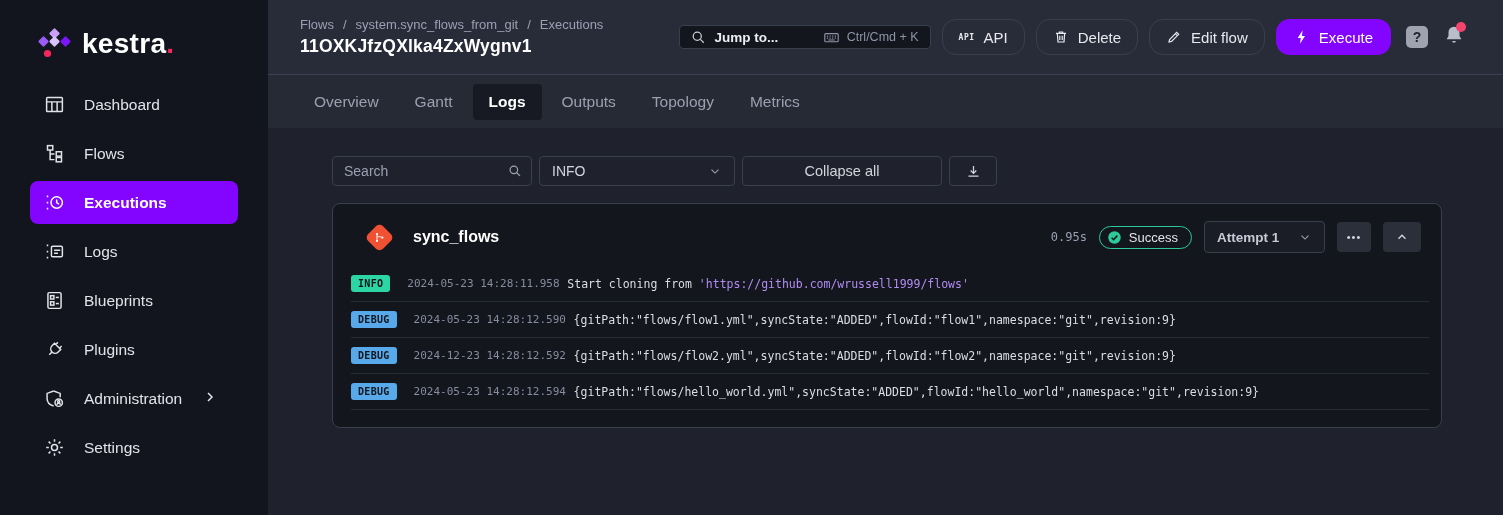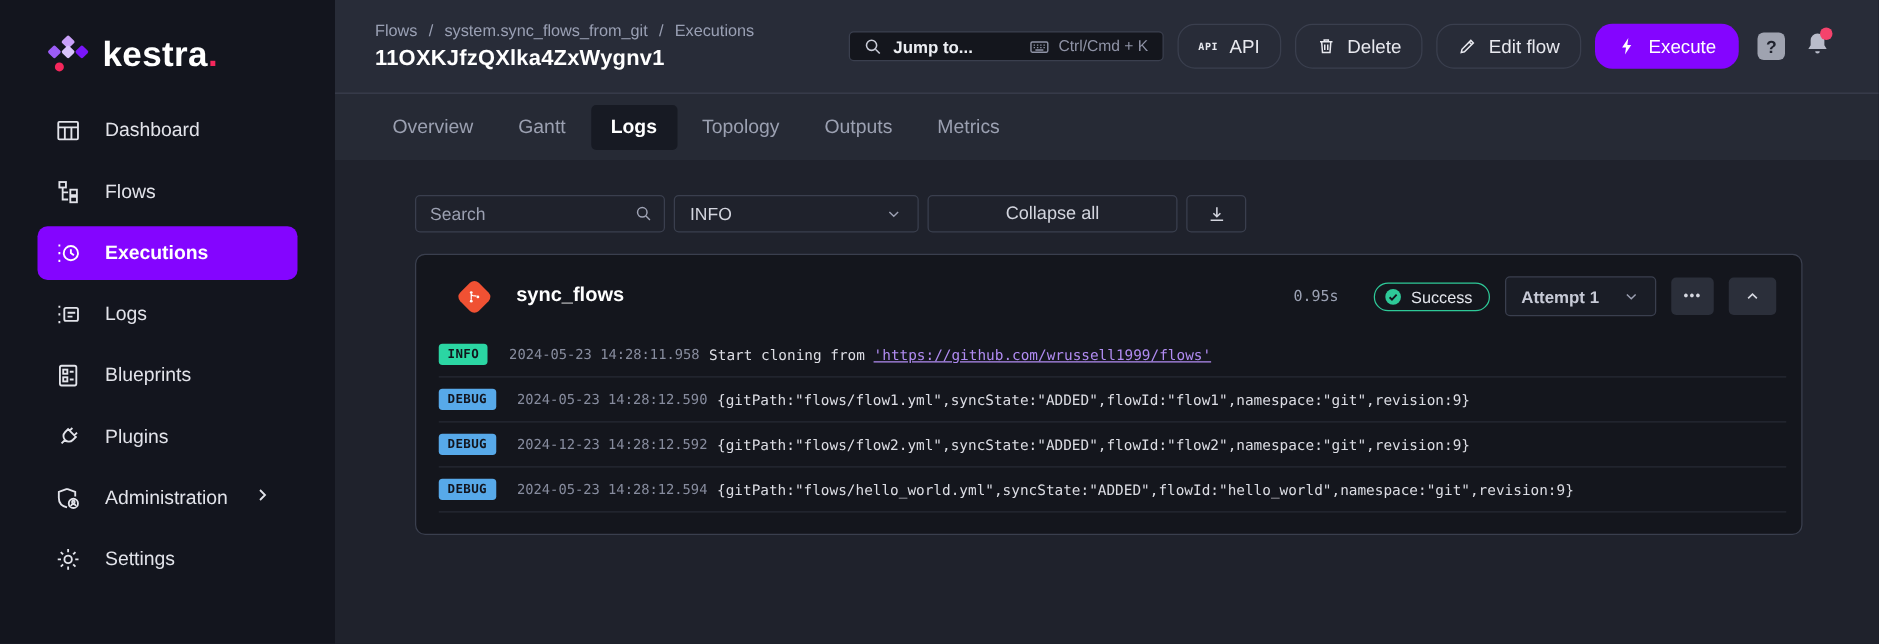--- a/index.html
+++ b/index.html
@@ -64,38 +64,38 @@
   .dl-btn { width:48px; height:30px; border:1px solid #3a3f4e; border-radius:4px; display:flex; align-items:center; justify-content:center; background:transparent; cursor:pointer; }
   .dl-btn svg { width:15px; height:15px; stroke:#d3d5de; fill:none; stroke-width:2; }
 
   
   .card { width:1110px; margin-top:17px; background:#14161d; border:1px solid #3a3f4e; border-radius:8px; }
   .card-head { display:flex; align-items:center; padding:17px 20px 13px 34px; }
   .git-icon { width:21px; height:21px; background:#f05133; border-radius:5px; transform:rotate(45deg); display:flex; align-items:center; justify-content:center; margin:0 23px 0 2px; }
   .git-icon svg { width:15px; height:15px; transform:rotate(-45deg); stroke:#ffffff; fill:#ffffff; stroke-width:1.6; }
   .task-name { font-size:16px; font-weight:bold; color:#ffffff; }
   .head-right { margin-left:auto; display:flex; align-items:center; gap:12px; }
-  .duration { font-family:"DejaVu Sans Mono", monospace; font-size:12px; color:#9aa0b2; margin-right:16px; }
+  .duration { font-family:"DejaVu Sans Mono", monospace; font-size:12px; color:#9aa0b2; margin-right:0; }
   .status-badge { display:flex; align-items:center; gap:7px; border:1px solid #2ec998; border-radius:999px; padding:3px 13px 3px 7px; color:#e3e5ec; font-size:13px; cursor:pointer; }
   .status-badge svg { width:15px; height:15px; }
   .attempt-select { width:121px; height:32px; border:1px solid #3a3f4e; border-radius:4px; background:#1a1d26; display:flex; align-items:center; padding:0 12px; color:#c7cad6; font-size:13.5px; font-weight:bold; cursor:pointer; }
   .attempt-select svg { margin-left:auto; width:14px; height:14px; stroke:#9ca0b2; fill:none; stroke-width:2; }
   .icon-btn { height:30px; background:#2b2f3a; border:none; border-radius:4px; display:flex; align-items:center; justify-content:center; color:#d6d8e0; cursor:pointer; }
   .icon-btn.more { width:34px; font-size:11px; letter-spacing:1px; }
   .icon-btn.collapse { width:38px; }
   .icon-btn svg { width:14px; height:14px; stroke:#d6d8e0; fill:none; stroke-width:2.2; }
 
   .log-rows { padding-bottom:17px; }
   .log-row { display:flex; align-items:center; height:36px; margin:0 12px 0 18px; border-bottom:1px solid #262a34; font-family:"DejaVu Sans Mono", monospace; }
   .lvl { min-width:36px; text-align:center; font-size:10px; font-weight:bold; padding:3px 7px; border-radius:3px; color:#12141c; letter-spacing:.3px; }
   .lvl-INFO { background:#2bd6a3; }
   .lvl-DEBUG { background:#57a9e9; }
   .ts { color:#878c9e; font-size:11px; margin-left:17px; width:160px; flex:0 0 160px; }
   .msg { color:#dcdde4; font-size:11.5px; white-space:nowrap; }
-  .msg .hl { color:#b18cf2;text-decoration:underline; }
+  .msg .hl { color:#b18cf2; }
 </style>
 </head>
 <body>
 
 <div class="app">
 
   <aside class="sidebar">
     <div class="logo">
       <svg class="logo-mark" viewBox="0 0 36 32">
         <rect x="14.5" y="1.5" width="8" height="8" rx="1.5" transform="rotate(45 18.5 5.5)" fill="#c9a0f9"></rect>
@@ -246,22 +246,22 @@
             </svg>
           <span class="bell-dot"></span>
         </div>
       </div>
     </div>
 
     <div class="tabbar">
       <div class="tab">Overview</div>
       <div class="tab">Gantt</div>
       <div class="tab active">Logs</div>
+      <div class="tab">Outputs</div>
       <div class="tab">Topology</div>
-      <div class="tab">Outputs</div>
       <div class="tab">Metrics</div>
     </div>
 
     <div class="content">
 
       <div class="filterrow">
         <div class="search-wrap">
           <input type="text" placeholder="Search" style="">
           <svg viewBox="0 0 24 24">
               <circle cx="10" cy="10" r="6.5"></circle>

